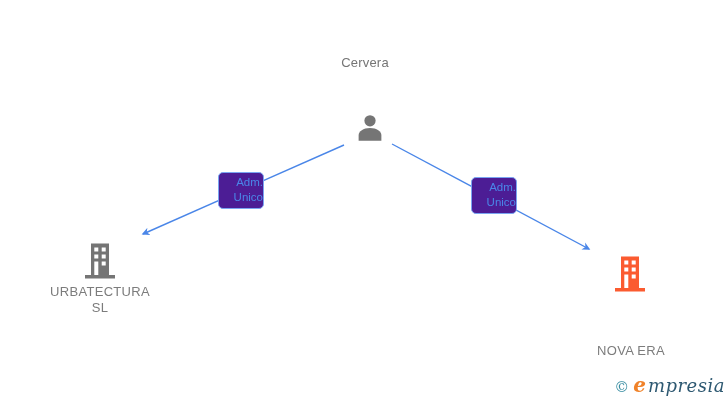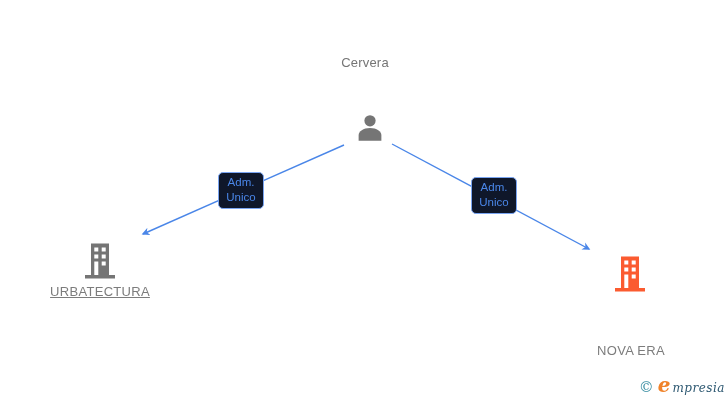--- a/index.html
+++ b/index.html
@@ -9,45 +9,45 @@
   }
   .edges-layer{position:absolute;left:0;top:0;width:728px;height:400px;}
   .person-name{
     position:absolute;left:295px;top:55px;width:140px;
     text-align:center;font-size:13px;line-height:15px;color:#757575;letter-spacing:.2px;
   }
   .person-name span{display:block;}
   .person-icon{position:absolute;left:355px;top:112px;width:30px;height:31px;}
   .edge-label{
     position:absolute;box-sizing:border-box;width:46px;height:37px;
-    background:#0f172a;border:1.5px solid #7aa5f2;border-radius:5px;
-    color:#4a86e8;font-size:11.5px;line-height:15px;text-align:center;
+    background:#4c1d95;border:1.5px solid #7aa5f2;border-radius:5px;
+    color:#4a86e8;font-size:11.5px;line-height:15px;text-align:right;
     padding-top:2px;cursor:pointer;
   }
   .edge-label span{display:block;}
   .edge-label.left{left:218px;top:172px;}
   .edge-label.right{left:471px;top:177px;}
   .company-icon{position:absolute;width:34px;height:38px;}
   .company-icon.left{left:83px;top:241px;}
   .company-icon.right{left:613px;top:254px;}
   .company-name{
     position:absolute;width:150px;text-align:center;
     font-size:13px;line-height:15.5px;color:#7c7c7c;letter-spacing:.3px;
   }
   .company-name span{display:block;white-space:pre;}
-  .company-name.left{left:25px;top:284px;text-decoration:underline;}
+  .company-name.left{left:25px;top:284px;}
   .company-name.right{left:556px;top:295px;margin-top:48px;}
   .brand-footer{
     position:absolute;right:3px;bottom:3px;cursor:pointer;
     font-family:"DejaVu Serif", serif;font-style:italic;
     display:flex;align-items:baseline;gap:4px;
   }
   .brand-copy{color:#3b8fa3;font-size:15px;font-style:normal;}
   .brand-initial{color:#f08229;font-size:20px;font-weight:bold;}
-  .brand-rest{color:#2d5871;font-size:12px;letter-spacing:.5px;margin-left:-2px;}
+  .brand-rest{color:#2d5871;font-size:18px;letter-spacing:.5px;margin-left:-2px;}
 </style>
 </head>
 <body>
 
 <div class="canvas">
 
   <svg class="edges-layer" width="728" height="400" viewBox="0 0 728 400">
     <defs>
       <marker id="arrow" markerWidth="9" markerHeight="9" refX="6.5" refY="4.5" orient="auto" markerUnits="userSpaceOnUse">
         <path d="M0,0.6 L8,4.5 L0,8.4 L2.4,4.5 Z" fill="#4a86e8"></path>
@@ -79,20 +79,21 @@
     <rect x="8" y="2.5" width="18" height="31.5" fill="#757575"></rect>
     <rect x="11.3" y="6.5" width="4" height="4" fill="#ffffff"></rect>
     <rect x="18.7" y="6.5" width="4" height="4" fill="#ffffff"></rect>
     <rect x="11.3" y="13.5" width="4" height="4" fill="#ffffff"></rect>
     <rect x="18.7" y="13.5" width="4" height="4" fill="#ffffff"></rect>
     <rect x="18.7" y="20.5" width="4" height="4" fill="#ffffff"></rect>
     <rect x="11.3" y="20.5" width="4" height="13.5" fill="#ffffff"></rect>
   </svg>
   <div class="company-name left">
     <span>URBATECTURA</span>
+    <span>SL</span>
   </div>
 
   <svg class="company-icon right" viewBox="0 0 34 38">
     <rect x="2" y="34" width="30" height="3.5" fill="#fb5b30"></rect>
     <rect x="8" y="2.5" width="18" height="31.5" fill="#fb5b30"></rect>
     <rect x="11.3" y="6.5" width="4" height="4" fill="#ffffff"></rect>
     <rect x="18.7" y="6.5" width="4" height="4" fill="#ffffff"></rect>
     <rect x="11.3" y="13.5" width="4" height="4" fill="#ffffff"></rect>
     <rect x="18.7" y="13.5" width="4" height="4" fill="#ffffff"></rect>
     <rect x="18.7" y="20.5" width="4" height="4" fill="#ffffff"></rect>

